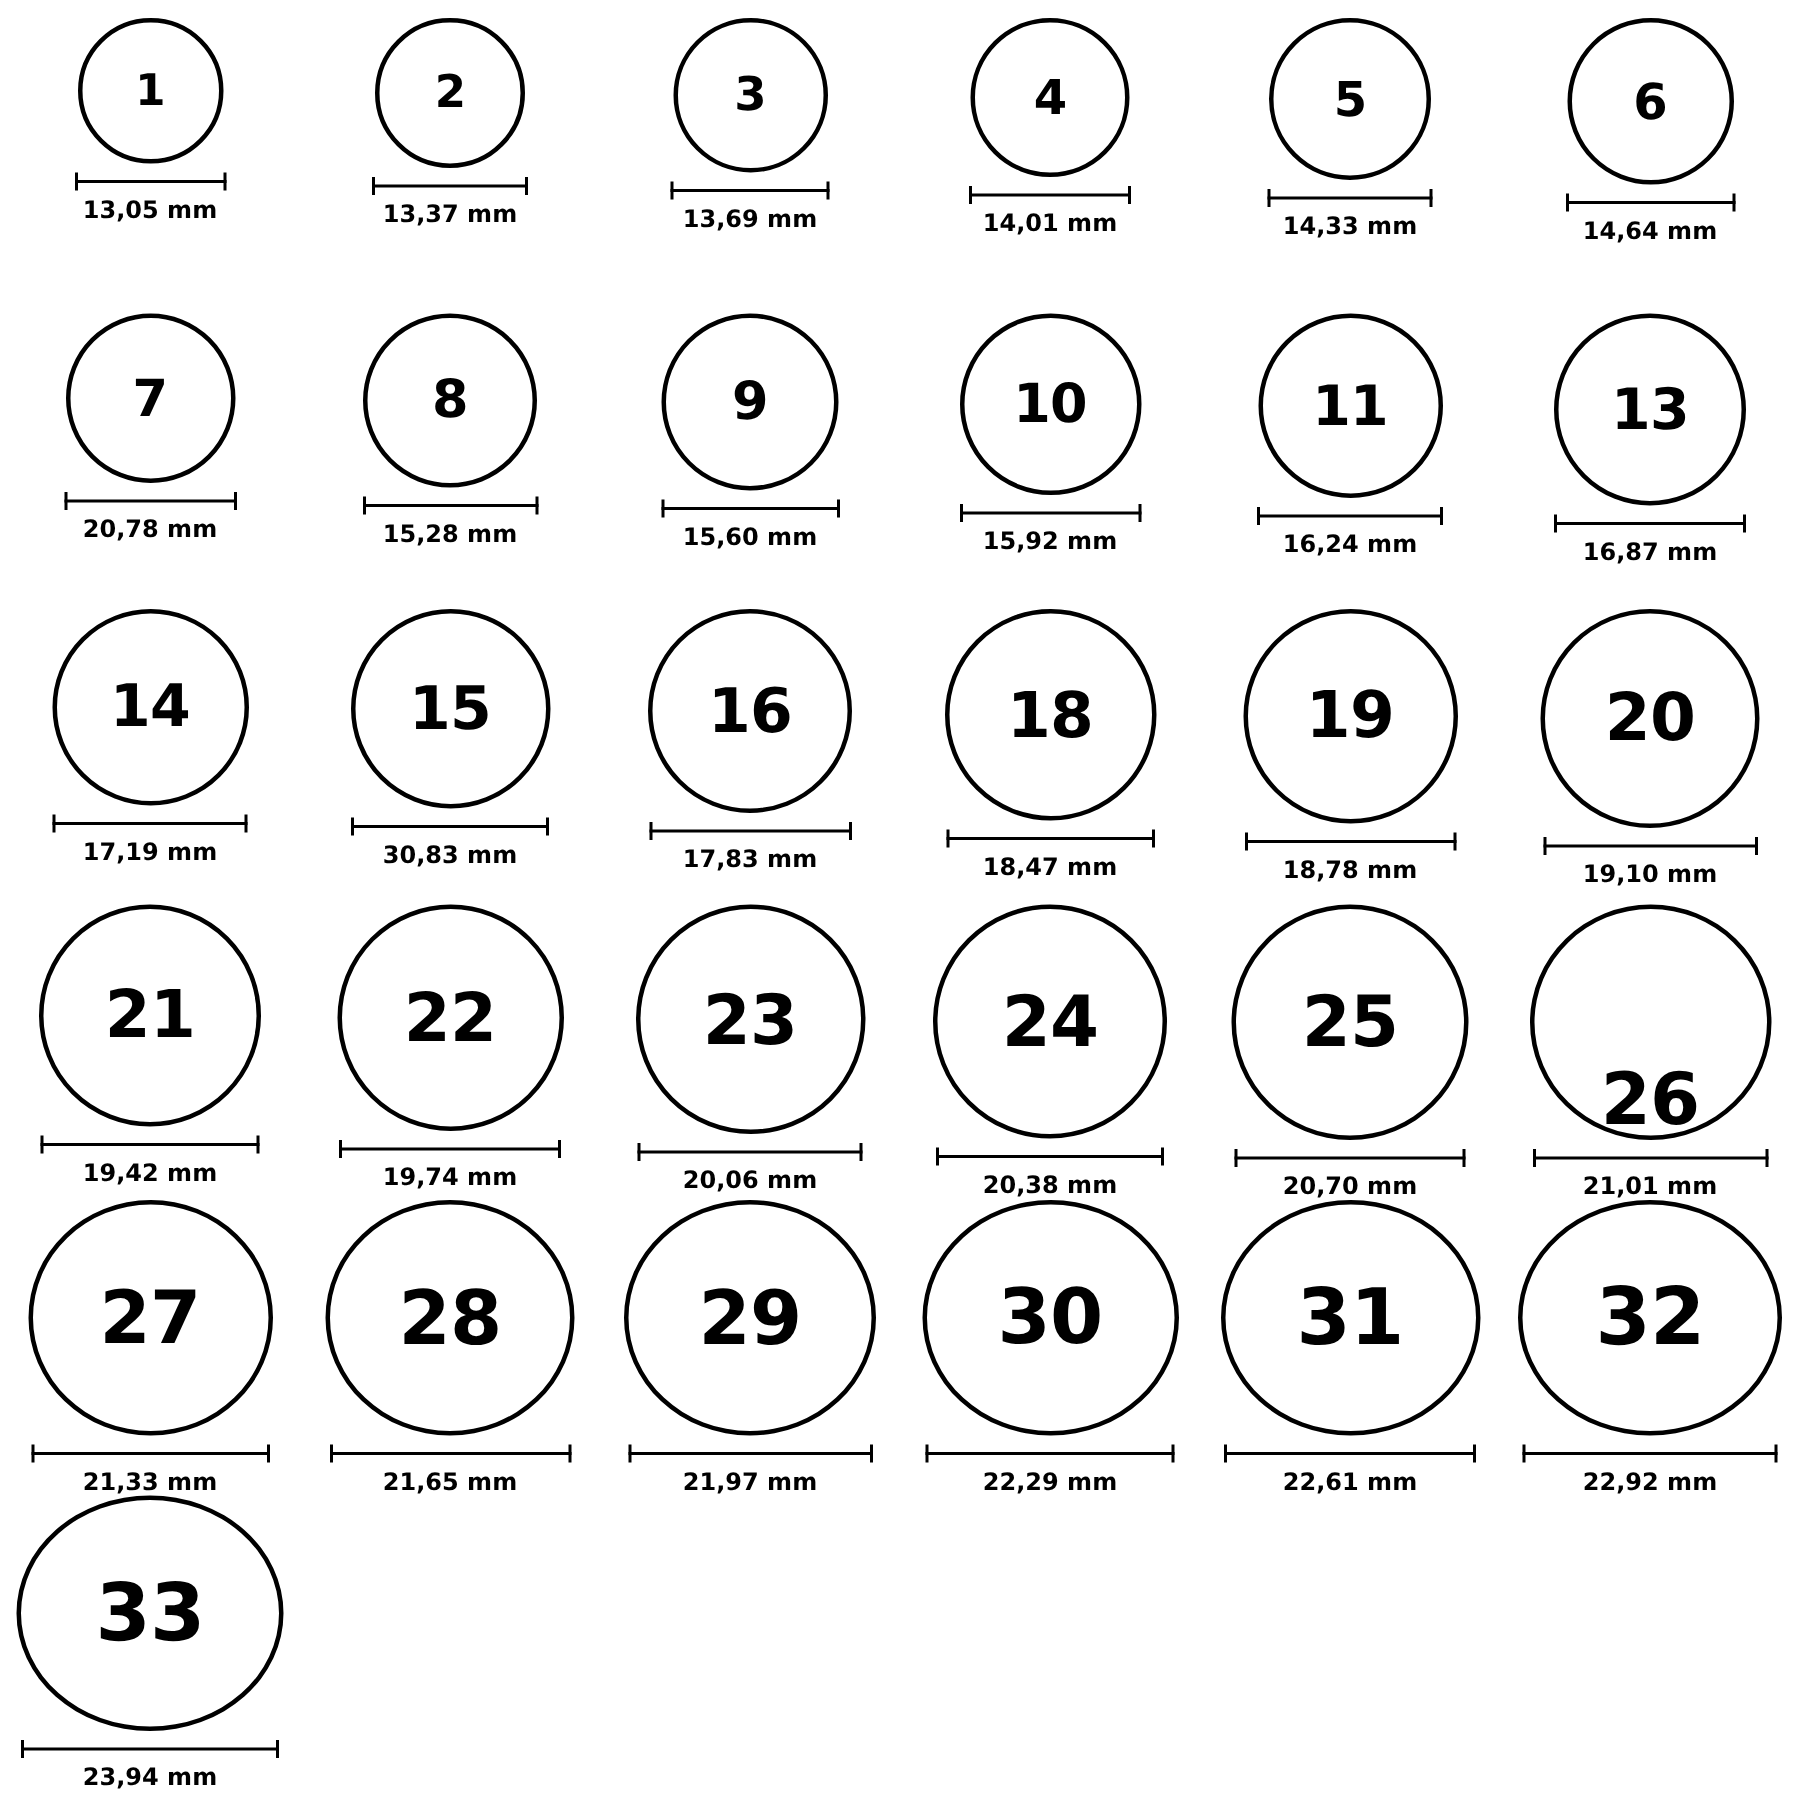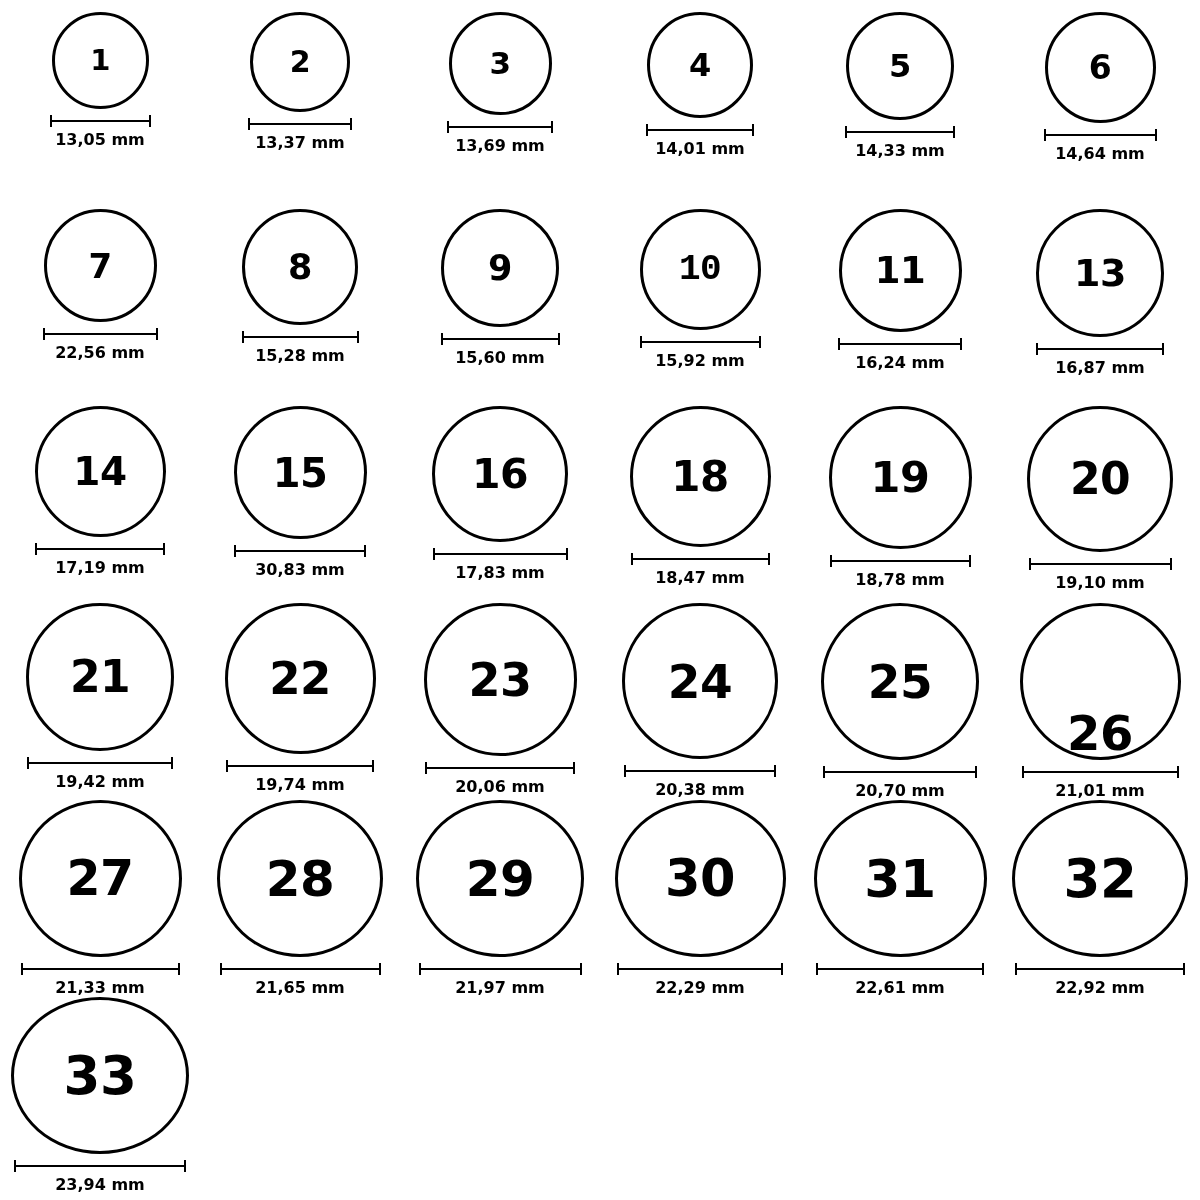--- a/index.html
+++ b/index.html
@@ -163,21 +163,21 @@
     <div class="size-cell">
       <div class="ring-circle" style="width: 113px; height: 113px;">
         <span class="ring-number" style="font-size: 34px;">7</span>
       </div>
       <div class="measure">
         <div class="measure-bar" style="width: 115px;">
           <div class="line"></div>
           <div class="cap left"></div>
           <div class="cap right"></div>
         </div>
-        <div class="measure-label">22,56 mm</div>
+        <div class="measure-label">20,78 mm</div>
       </div>
     </div>
     <div class="size-cell">
       <div class="ring-circle" style="width: 116px; height: 116px;">
         <span class="ring-number" style="font-size: 35px;">8</span>
       </div>
       <div class="measure">
         <div class="measure-bar" style="width: 117px;">
           <div class="line"></div>
           <div class="cap left"></div>
@@ -193,21 +193,21 @@
       <div class="measure">
         <div class="measure-bar" style="width: 119px;">
           <div class="line"></div>
           <div class="cap left"></div>
           <div class="cap right"></div>
         </div>
         <div class="measure-label">15,60 mm</div>
       </div>
     </div>
     <div class="size-cell">
-      <div class="ring-circle" style="width: 121px; height: 121px; font-family: Liberation Mono, monospace;">
+      <div class="ring-circle" style="width: 121px; height: 121px;">
         <span class="ring-number" style="font-size: 36px;">10</span>
       </div>
       <div class="measure">
         <div class="measure-bar" style="width: 121px;">
           <div class="line"></div>
           <div class="cap left"></div>
           <div class="cap right"></div>
         </div>
         <div class="measure-label">15,92 mm</div>
       </div>

